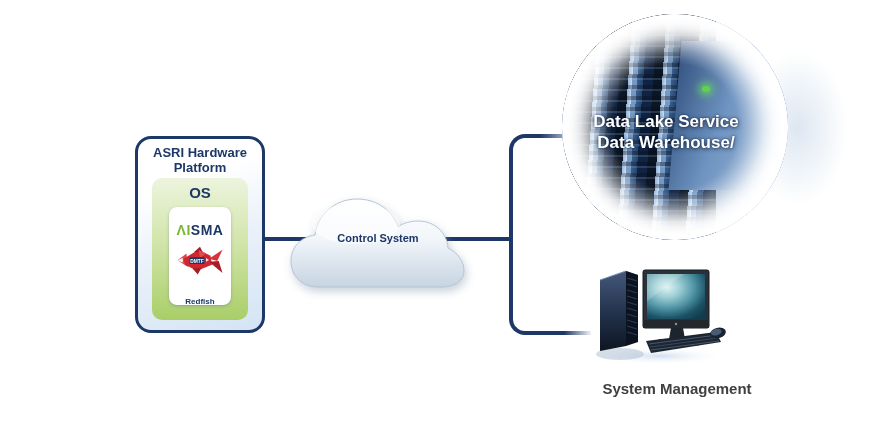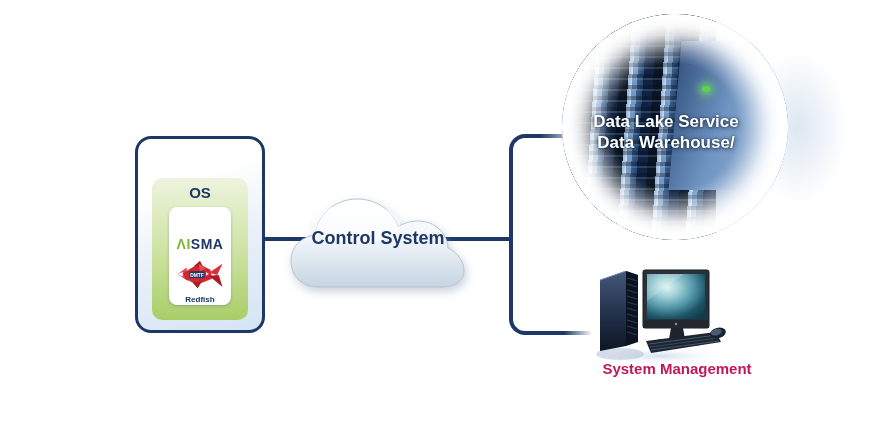--- a/index.html
+++ b/index.html
@@ -36,32 +36,32 @@
   #os-box {
     position:absolute; left:14px; top:39px; width:96px; height:142px;
     border-radius:10px;
     background:linear-gradient(to bottom, #edf4de 0%, #d2e5aa 45%, #a9ce68 100%);
   }
   #os-label { text-align:center; margin-top:6px; font-weight:bold; font-size:15px; color:#1d3767; }
   #firmware-card {
     position:absolute; left:17px; top:29px; width:62px; height:98px;
     background:#ffffff; border-radius:8px; box-shadow:0 1px 3px rgba(90,110,140,.45);
   }
-  #aisma-logo { margin-top:29px; text-align:center; font-size:14px; font-weight:bold; letter-spacing:.5px; white-space:nowrap; }
+  #aisma-logo { margin-top:15px; text-align:center; font-size:14px; font-weight:bold; letter-spacing:.5px; white-space:nowrap; }
   .aisma-green { color:#7ab633; }
   .aisma-navy  { color:#1d3767; }
   #redfish-wrap { margin-top:8px; text-align:center; }
-  #redfish-label { text-align:center; font-size:8px; font-weight:bold; color:#1d3767; margin-top:1px; }
+  #redfish-label { text-align:center; font-size:8px; font-weight:bold; color:#1d3767; margin-top:17px; }
 
   
   #cloud-svg { position:absolute; left:286px; top:186px; z-index:2;
                filter:drop-shadow(2px 4px 5px rgba(130,150,175,.45)); }
   #cloud-label {
     position:absolute; left:286px; top:231px; width:184px; z-index:2;
-    text-align:center; font-weight:bold; font-size:18px; line-height:15px; color:#1d3767;
+    text-align:center; font-weight:bold; font-size:11px; line-height:15px; color:#1d3767;
   }
 
   
   #dw-halo {
     position:absolute; left:730px; top:25px; width:135px; height:205px; border-radius:50%;
     background:radial-gradient(ellipse closest-side, rgba(198,214,233,.6), rgba(255,255,255,0) 75%);
     z-index:3;
   }
   #dw-circle {
     position:absolute; left:562px; top:14px; width:226px; height:226px;
@@ -103,33 +103,34 @@
   #dw-label {
     position:absolute; left:0; right:18px; top:97px; text-align:center;
     color:#ffffff; font-weight:bold; font-size:17px; line-height:21px;
     text-shadow:0 1px 4px rgba(10,25,50,.8), 0 0 2px rgba(10,25,50,.6);
     z-index:2;
   }
 
   
   #computer-svg { position:absolute; left:588px; top:256px; z-index:4; }
   #sm-label {
-    position:absolute; left:592px; top:360px; width:170px; z-index:4;
-    text-align:center; font-weight:bold; font-size:15px; color:#be185d;
+    position:absolute; left:592px; top:380px; width:170px; z-index:4;
+    text-align:center; font-weight:bold; font-size:15px; color:#404040;
   }
 </style>
 </head>
 <body>
 
 <div class="canvas">
 
   <div class="connector" id="line-mid"></div>
   <div id="bracket"></div>
 
   <div id="platform-box">
+    <div id="platform-title">ASRI Hardware Platform</div>
     <div id="os-box">
       <div id="os-label">OS</div>
       <div id="firmware-card">
         <div id="aisma-logo">
           <span class="aisma-green">ΛI</span><span class="aisma-navy">SMA</span>
         </div>
         <div id="redfish-wrap">
           <svg width="50" height="30" viewBox="0 0 64 40">
             <polygon points="2,19 14,10 16,28" fill="#e04b52"></polygon>
             <polygon points="2,19 9,16 9,22" fill="#ffffff"></polygon>

